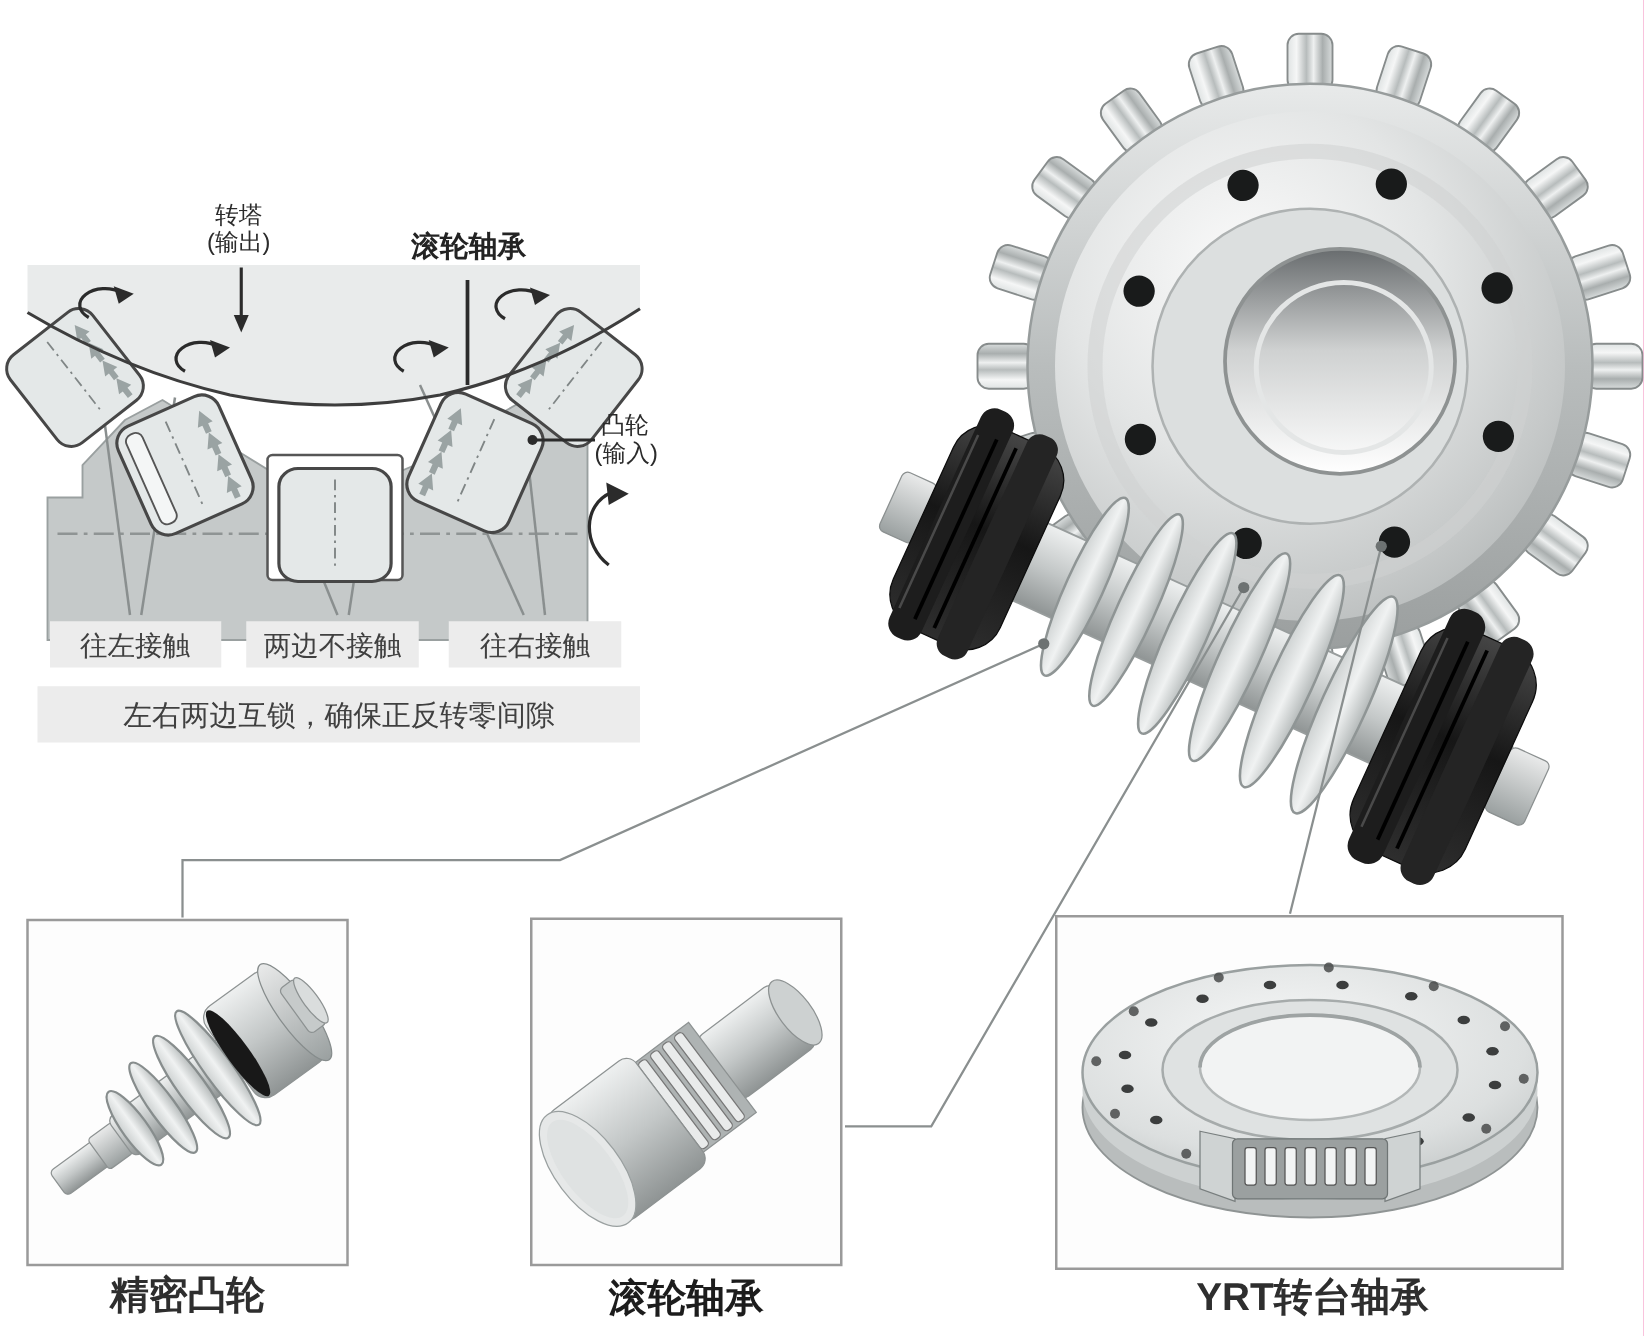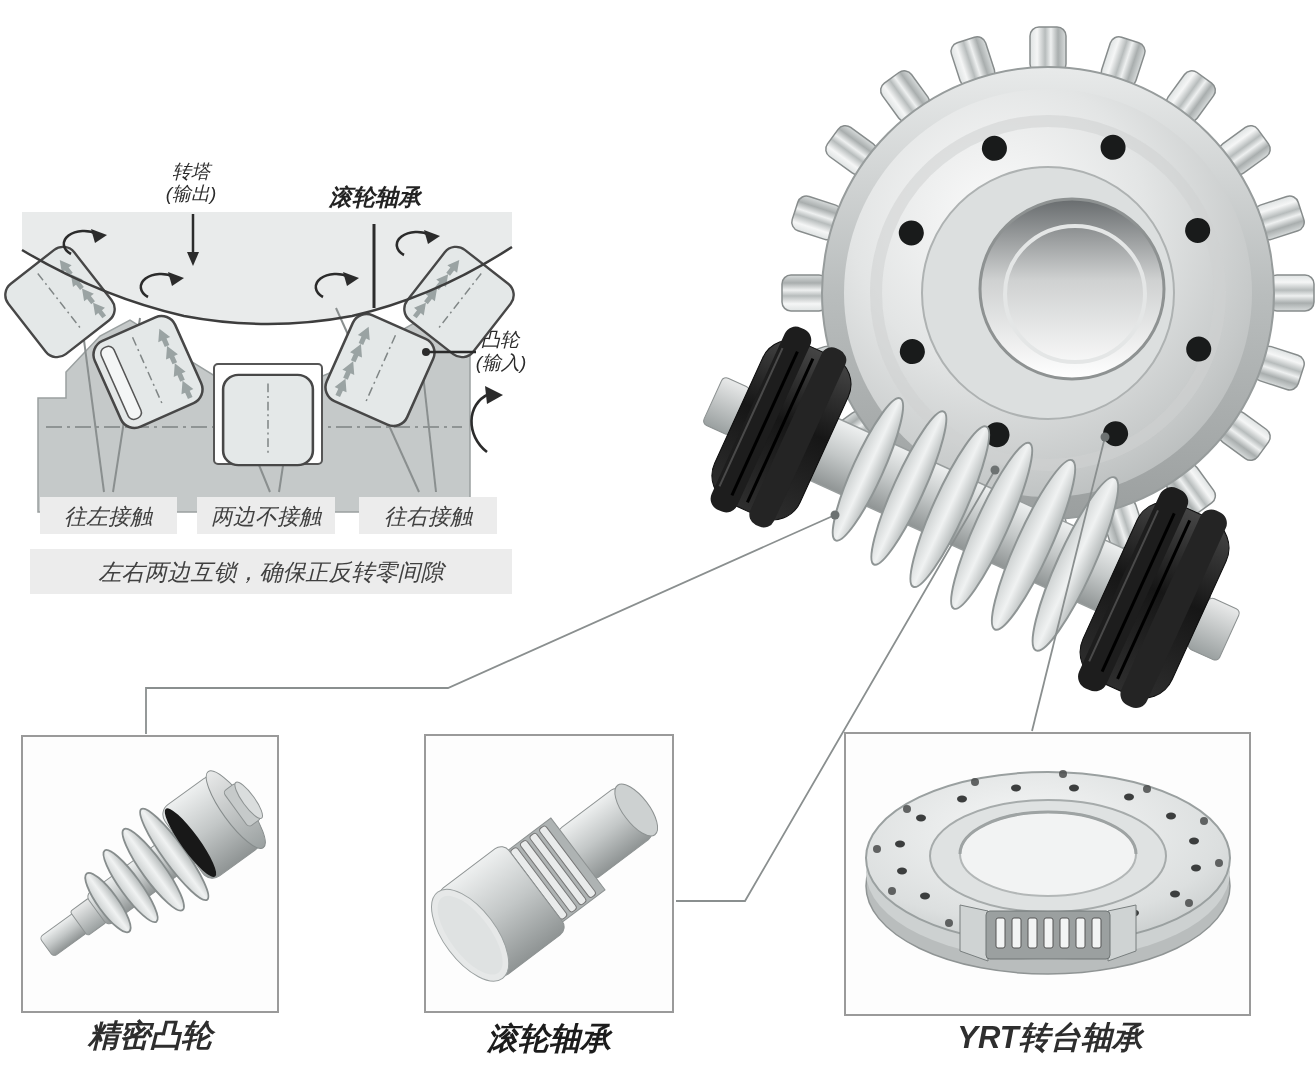--- a/index.html
+++ b/index.html
@@ -1,17 +1,17 @@
 <!DOCTYPE html>
 <html><head>
 <meta charset="utf-8">
 <style>
   html,body{margin:0;padding:0;background:#ffffff;}
   .canvas{position:relative;width:1315px;height:1069px;background:#ec4899;overflow:hidden;
-          font-family:"Liberation Sans","DejaVu Sans",sans-serif;font-style:italic;}
+          font-family:"Liberation Sans","DejaVu Sans",sans-serif;}
   svg{position:absolute;left:0;top:0;}
   text{font-family:"Liberation Sans","DejaVu Sans",sans-serif;fill:#3d3d3d;}
   .lbl{font-size:19px;fill:#2b2b2b;}
   .lbl-bold{font-size:23px;font-weight:700;fill:#232323;}
   .boxlbl{font-size:22px;fill:#404040;}
   .notelbl{font-size:23px;fill:#404040;}
   .caption{font-size:31px;font-weight:700;fill:#2e2e2e;}
   .caption-dark{font-size:31px;font-weight:700;fill:#1c1c1c;}
 </style>
 </head>

